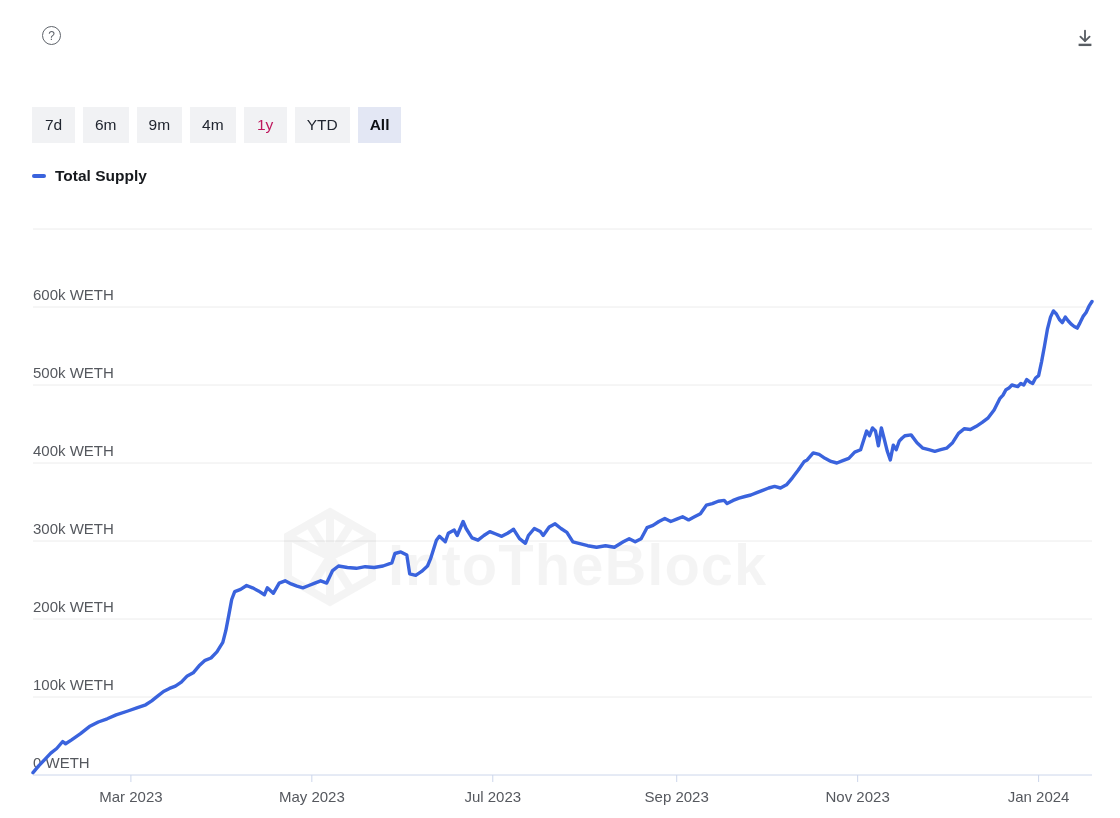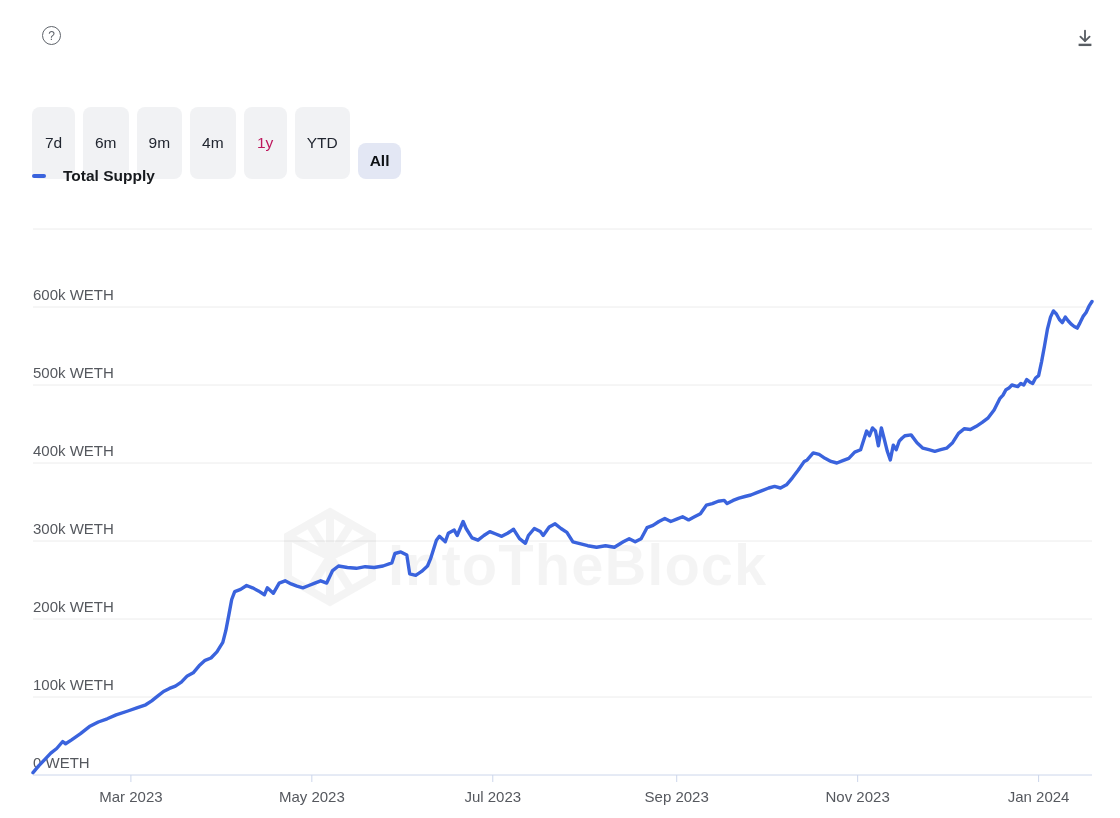--- a/index.html
+++ b/index.html
@@ -26,29 +26,29 @@
   }
   .download-btn {
     margin-left: auto; cursor: pointer; padding: 2px;
     display: inline-flex;
   }
   .range-row {
     position: absolute; top: 107px; left: 32px;
     display: flex; gap: 8px;
   }
   .range-btn {
-    background: #f1f2f4; border: none; border-radius: 8px;
+    background: #f1f2f4; border: none; border-radius: 0;
     font-family: inherit; font-size: 15.5px; color: #212630;
     padding: 8px 12px; min-width: 43px; cursor: pointer; line-height: 1.3;
   }
   .range-btn.disabled { color: #be185d; cursor: default; }
-  .range-btn.active { background: #e3e7f4; color: #0d1014; font-weight: bold; margin-top: 36px; }
+  .range-btn.active { background: #e3e7f4; color: #0d1014; font-weight: bold; }
   .legend-row {
     position: absolute; top: 167px; left: 32px;
-    display: flex; align-items: center; gap: 17px; cursor: pointer;
+    display: flex; align-items: center; gap: 9px; cursor: pointer;
   }
   .legend-dash {
     width: 14px; height: 3.4px; border-radius: 2px; background: #3a63dd;
   }
   .legend-label { font-size: 15.5px; font-weight: bold; color: #16191d; }
   #chart-svg { position: absolute; left: 0; top: 0; }
   .grid-line { stroke: #ececec; stroke-width: 1; }
   .axis-line { stroke: #ccd6eb; stroke-width: 1; }
   .tick-mark { stroke: #ccd6eb; stroke-width: 1; }
   .y-label, .x-label { font-size: 15px; fill: #55585e; }

